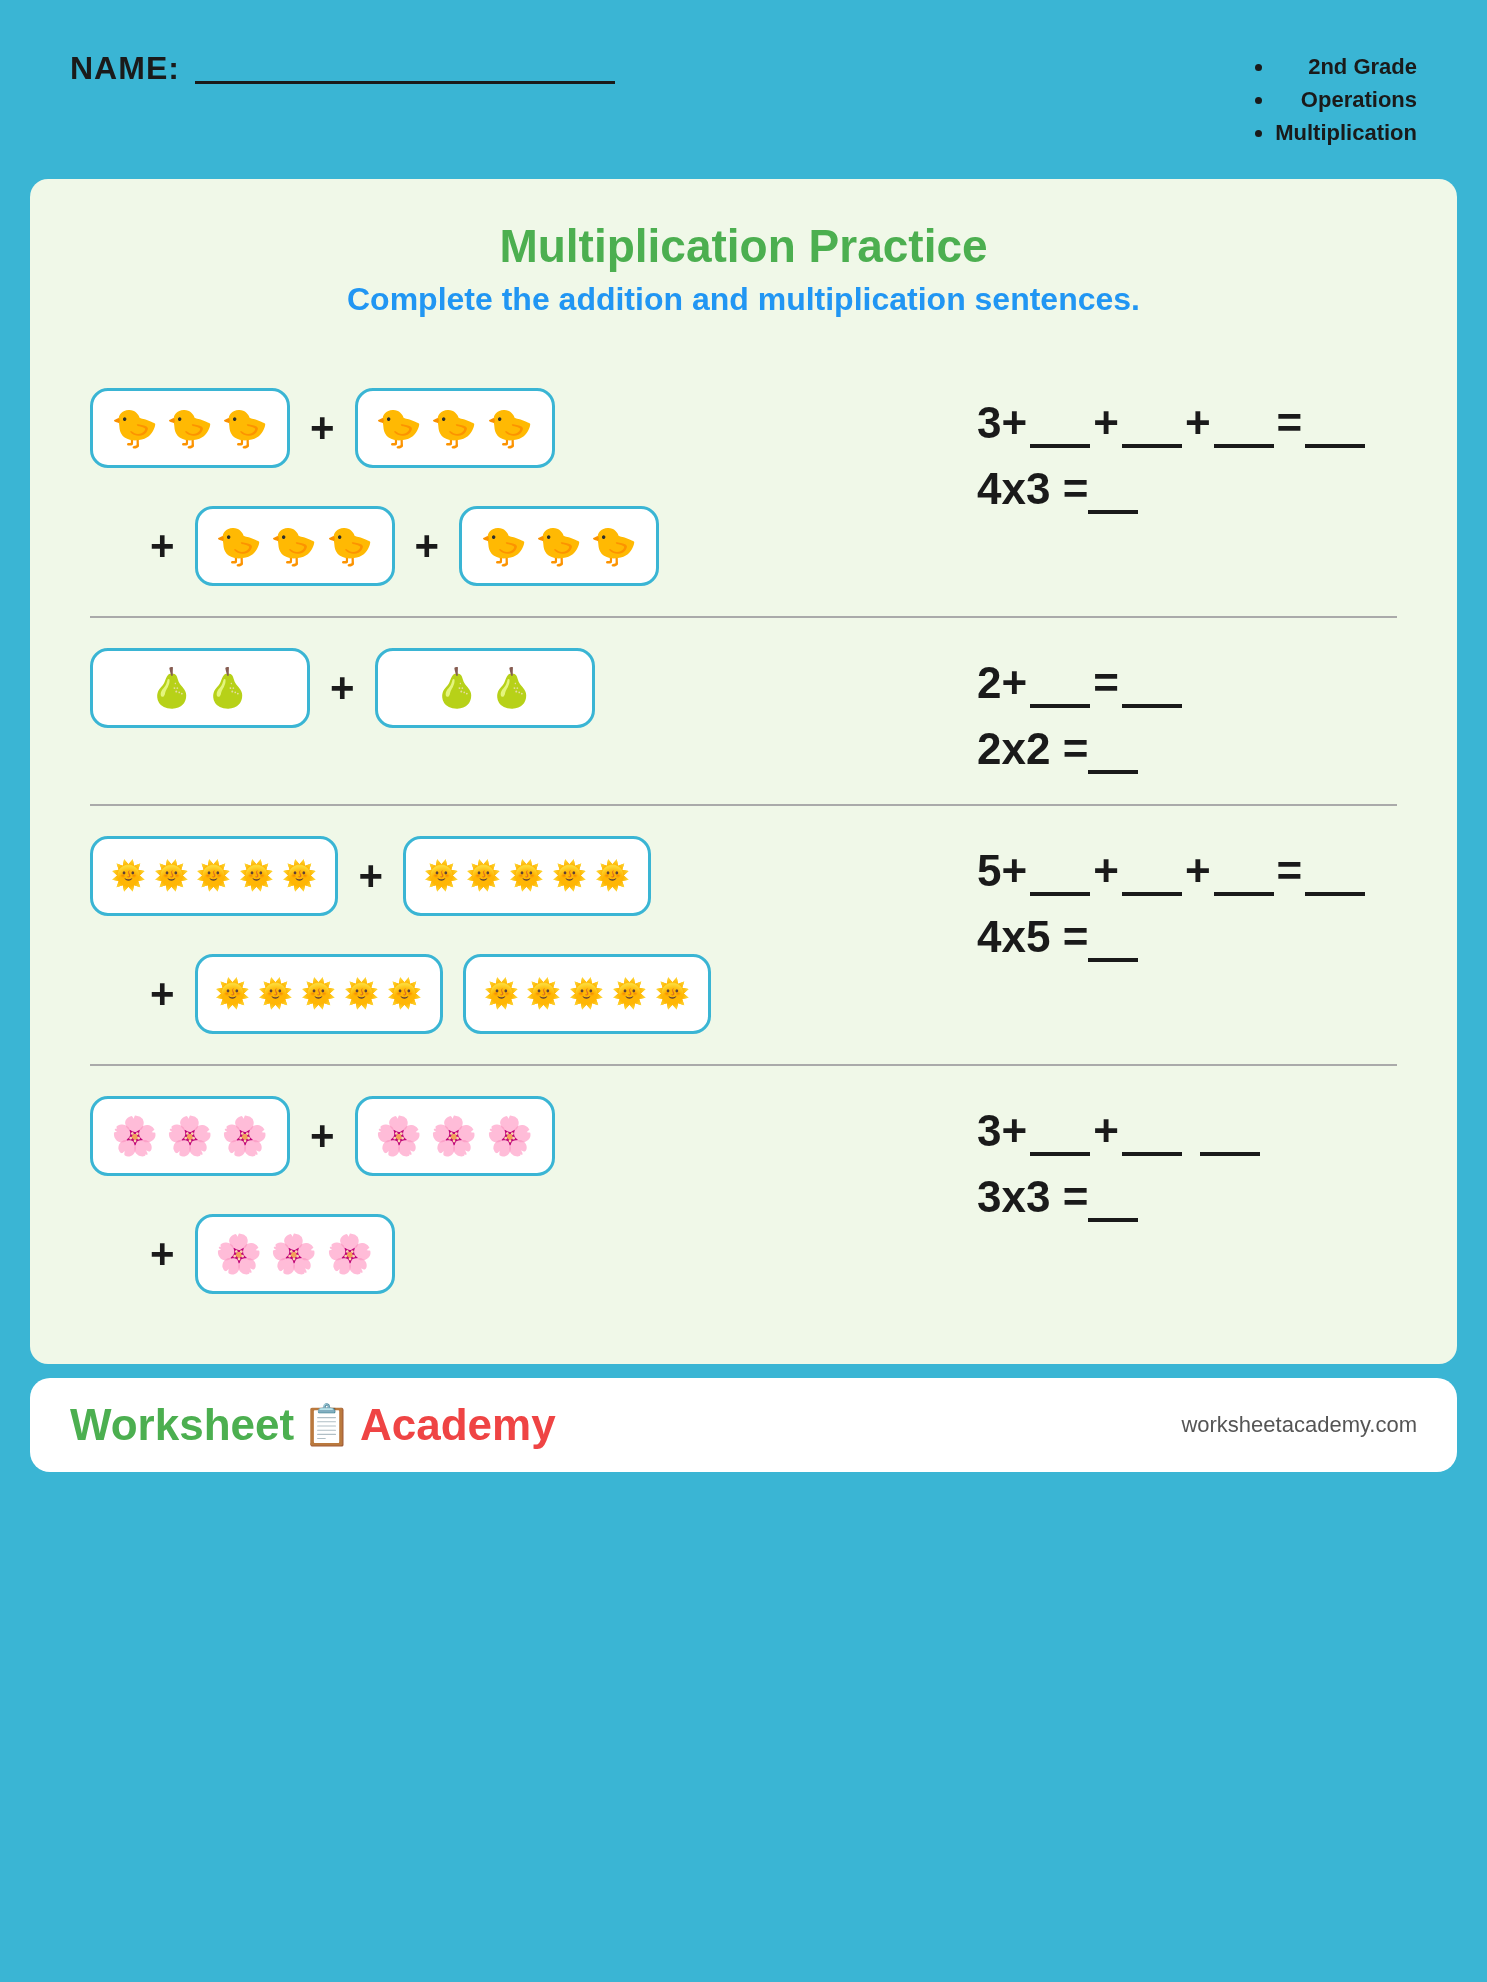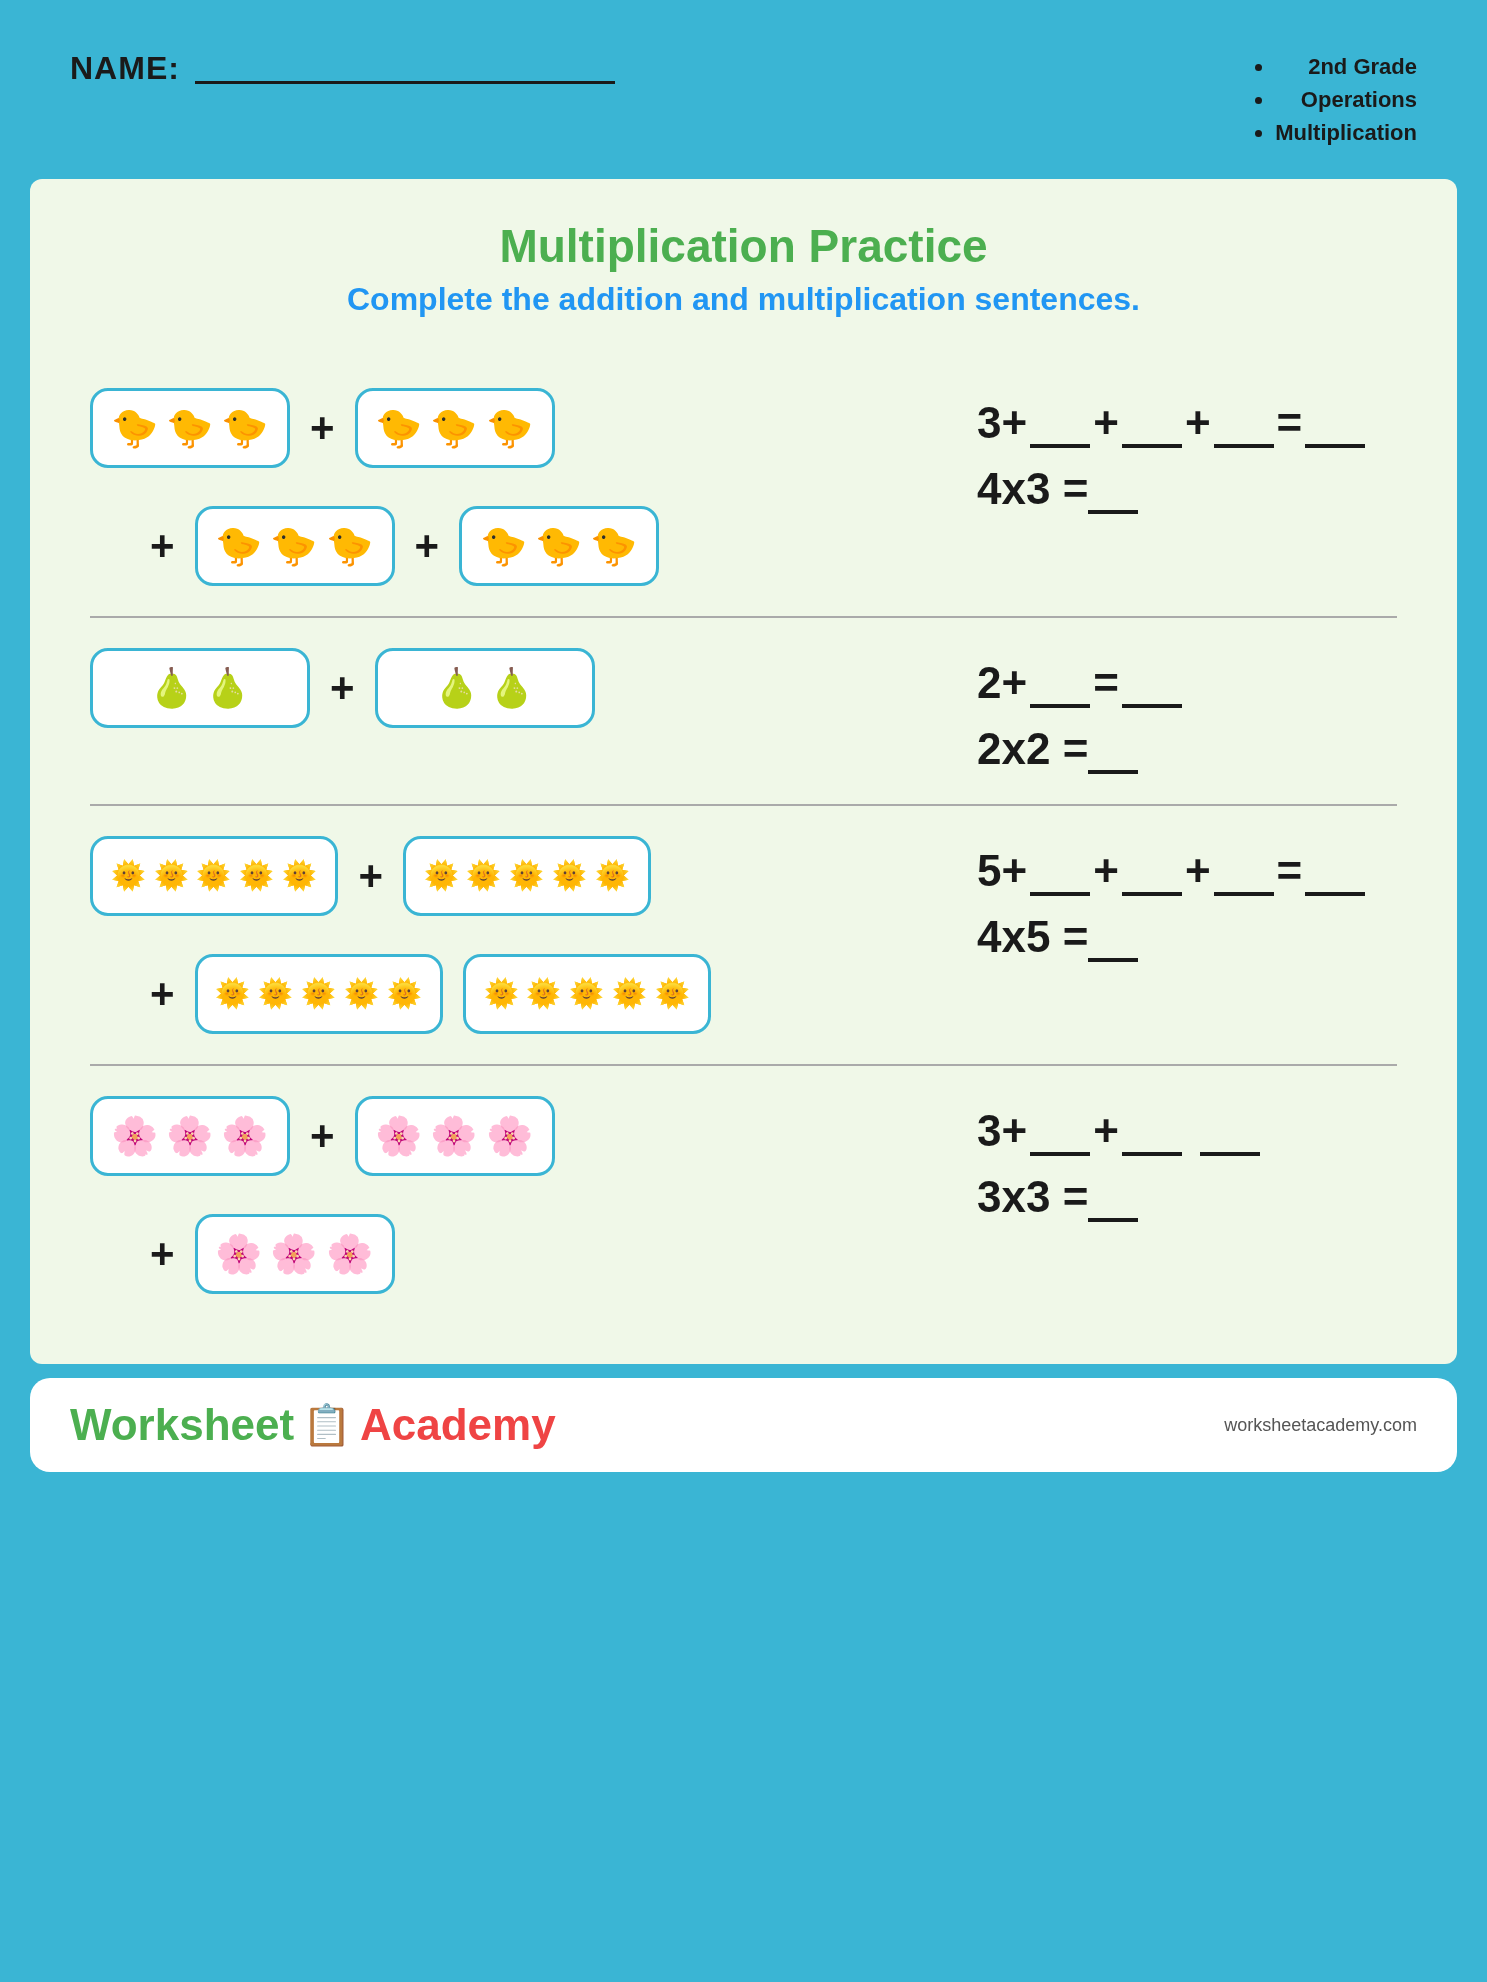--- a/index.html
+++ b/index.html
@@ -46,21 +46,21 @@
     }
     .tags-list li {
       font-size: 22px;
       font-weight: 700;
       color: #1a1a1a;
       line-height: 1.5;
     }
     
     .main-card {
       background-color: #f0f8e8;
-      border-radius: 12px;
+      border-radius: 18px;
       padding: 40px 60px;
       margin: 10px 0;
     }
     .card-title {
       text-align: center;
       font-size: 46px;
       font-weight: 900;
       color: #4caf50;
       margin-bottom: 8px;
     }
@@ -155,21 +155,21 @@
     }
     .footer-academy {
       font-size: 44px;
       font-weight: 900;
       color: #ef4444;
     }
     .footer-icon {
       font-size: 40px;
     }
     .footer-url {
-      font-size: 18px;
+      font-size: 22px;
       color: #555;
       font-weight: 500;
     }
     
     .problem-row-indent {
       display: flex;
       align-items: center;
       gap: 20px;
       padding-left: 60px;
     }

